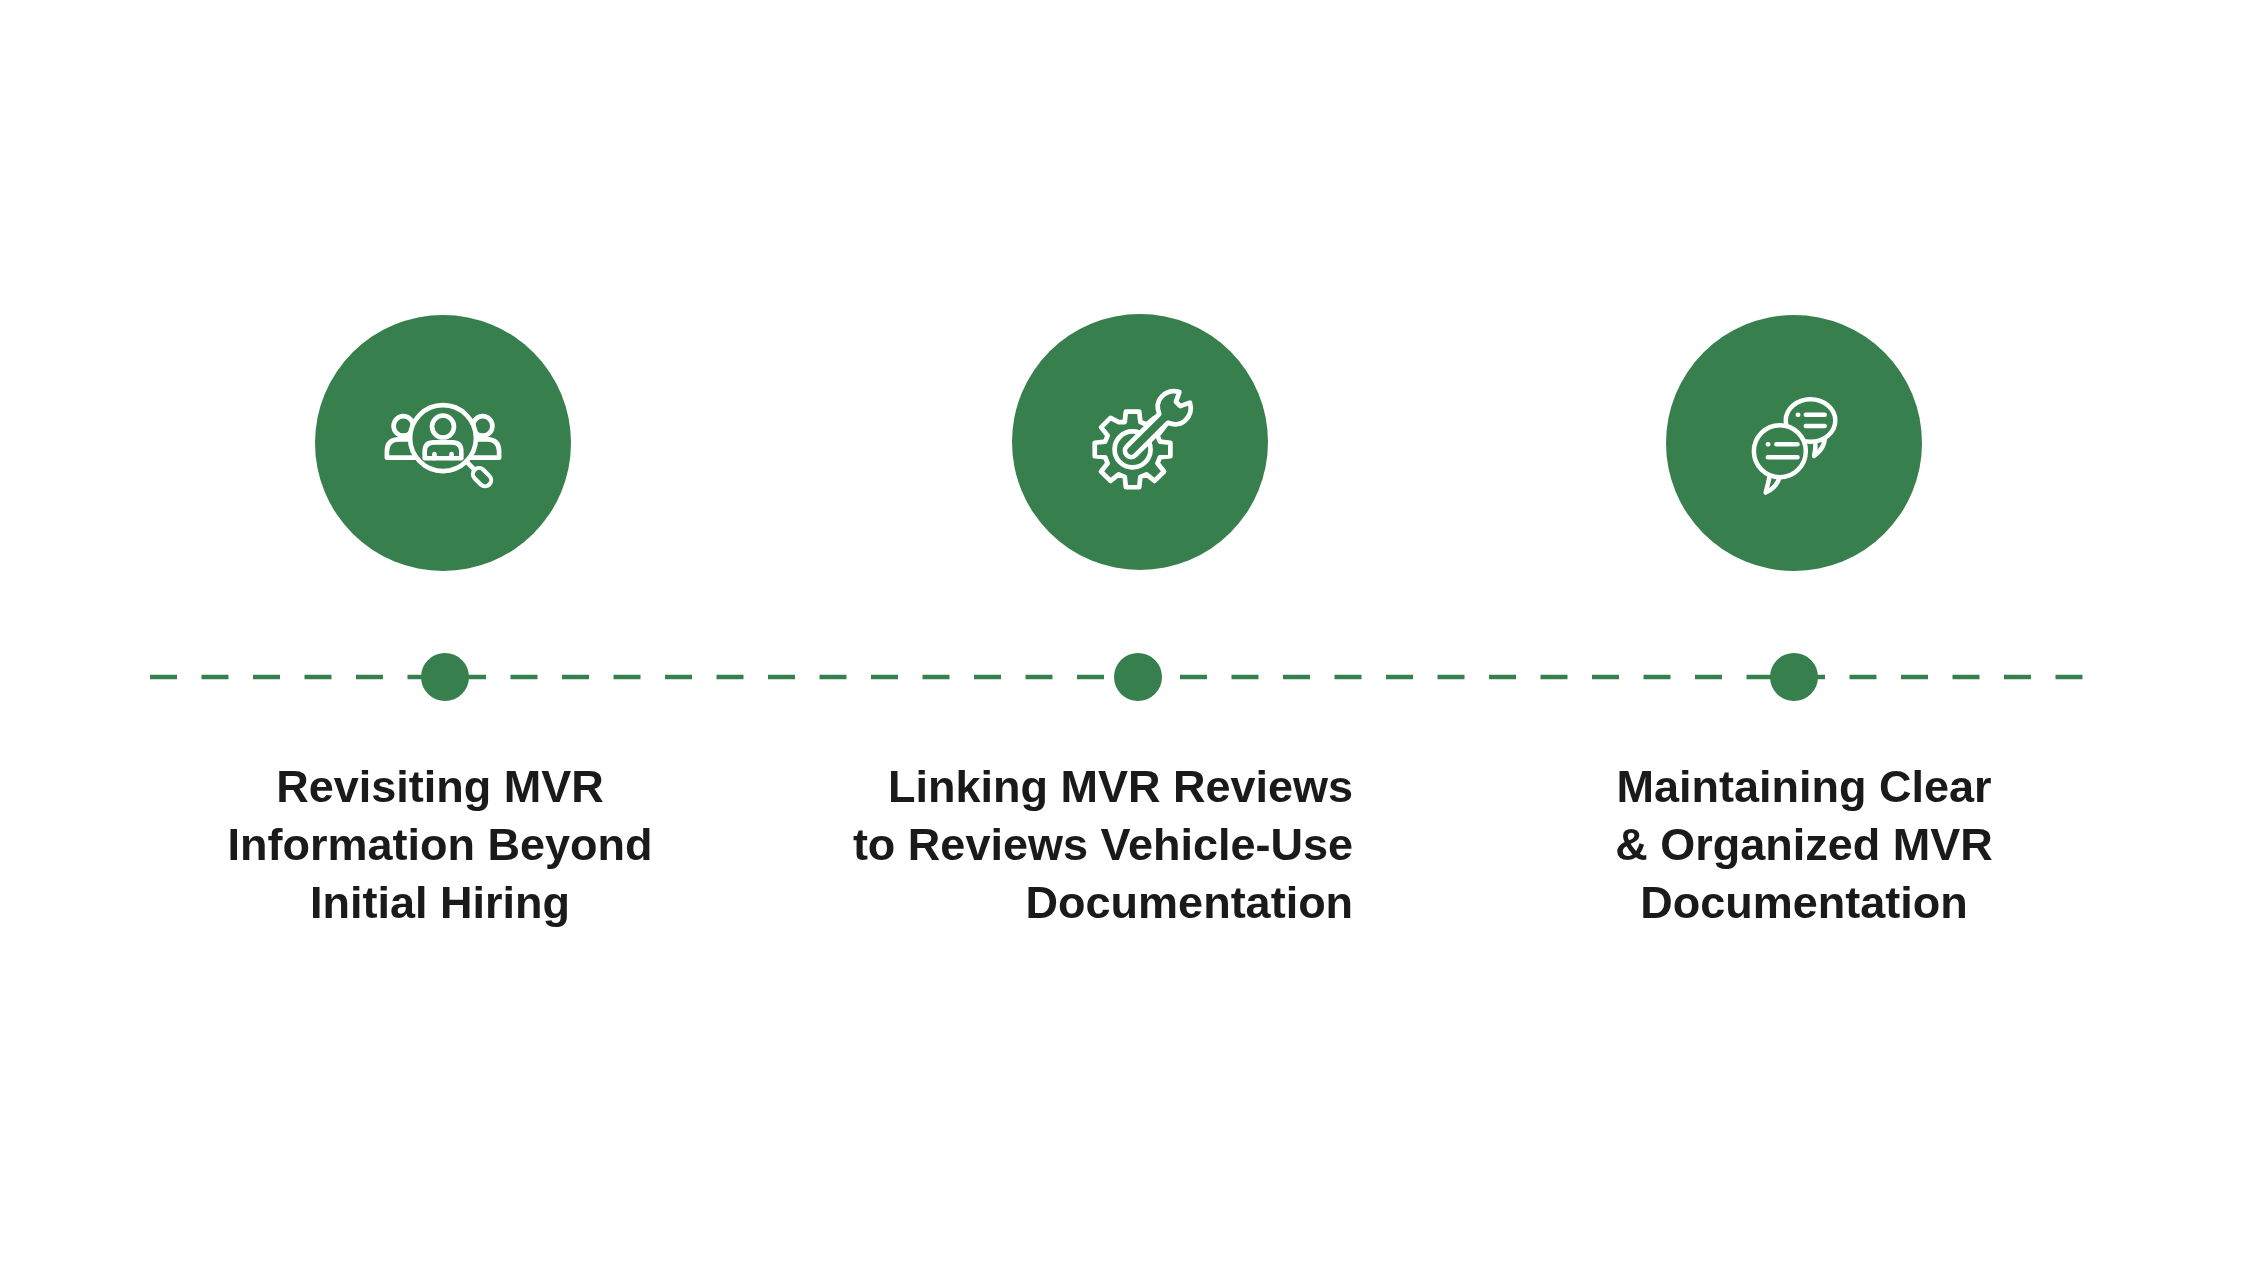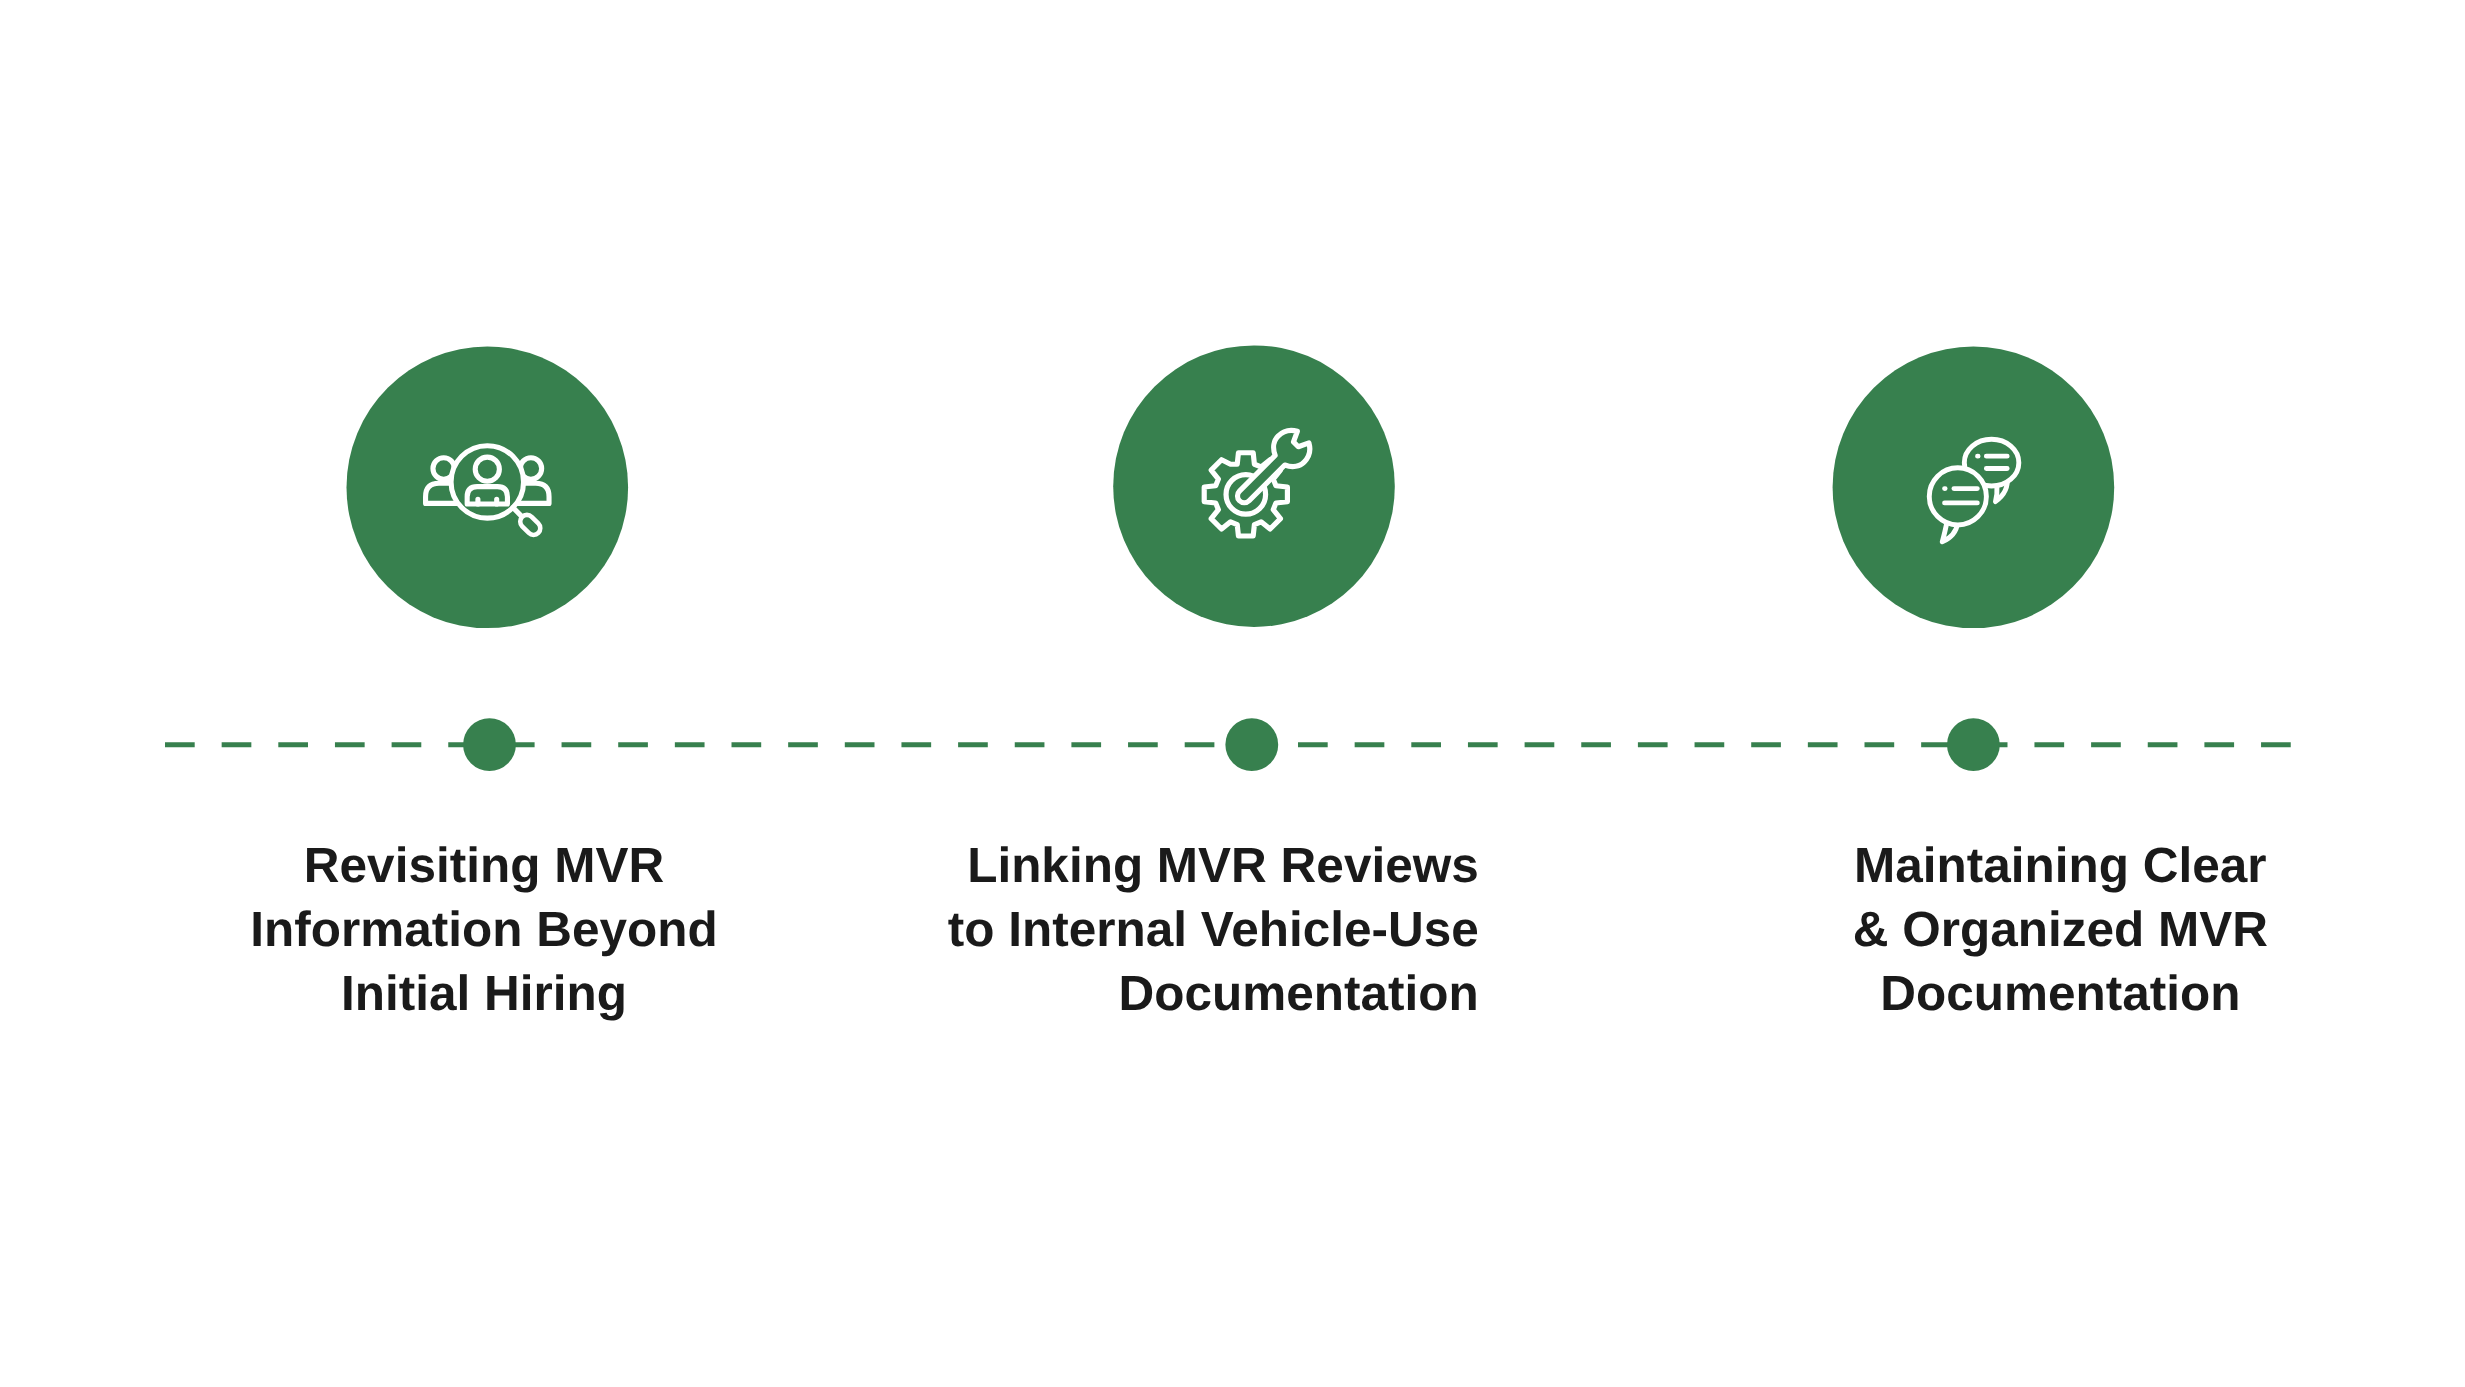--- a/index.html
+++ b/index.html
@@ -49,21 +49,21 @@
     transform: translateX(-50%);
     text-align: center;
     font-size: 45px;
     line-height: 58px;
     font-weight: 700;
     color: var(--text, #1a1a1a);
     white-space: nowrap;
   }
   .label.s1 { left: 440px; }
   .label.s2 { left: 1103px; text-align: right; }
-  .label.s3 { left: 1873px; }
+  .label.s3 { left: 1804px; }
 </style>
 </head>
 <body>
 
 <div class="canvas">
 
   <svg class="connector" viewBox="0 0 1941 12" preserveAspectRatio="none">
     <line x1="0" y1="6" x2="1941" y2="6" stroke="#37804E" stroke-width="4.5" stroke-dasharray="27 24.5"></line>
   </svg>
 
@@ -125,21 +125,21 @@
   <div class="dot s2"></div>
   <div class="dot s3"></div>
 
   <div class="label s1">
     <div>Revisiting MVR</div>
     <div>Information Beyond</div>
     <div>Initial Hiring</div>
   </div>
   <div class="label s2">
     <div>Linking MVR Reviews</div>
-    <div>to Internal Vehicle-Use</div>
+    <div>to Reviews Vehicle-Use</div>
     <div>Documentation</div>
   </div>
   <div class="label s3">
     <div>Maintaining Clear</div>
     <div>&amp; Organized MVR</div>
     <div>Documentation</div>
   </div>
 
 </div>
 

